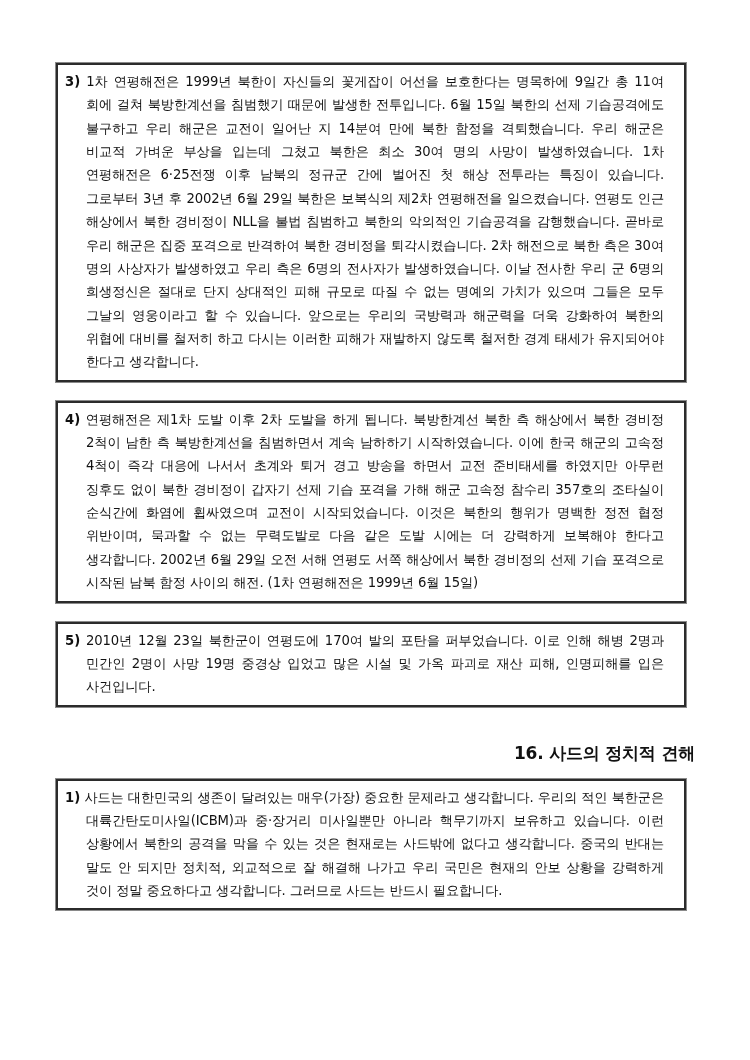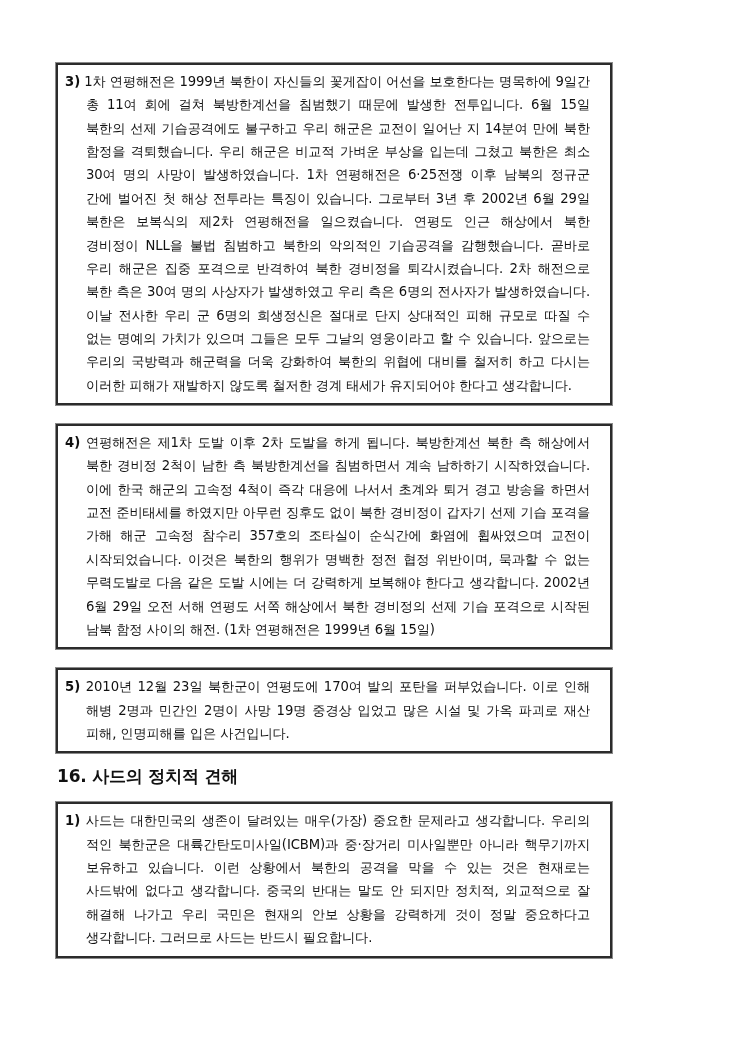--- a/index.html
+++ b/index.html
@@ -32,21 +32,21 @@
   }
 
   
   .answer-box {
     border: 1px solid #8a8a8a;
     box-shadow: inset 0 0 0 1px #ffffff;
     outline: 2px solid #2b2b2b;
     outline-offset: -3px;
     background: #ffffff;
     box-sizing: border-box;
-    width: 558px;
+    width: 632px;
     padding: 7px 22px 8px 9px;
     margin-bottom: 17px;
   }
   .answer-box:last-child {
     margin-bottom: 0;
   }
 
   .para {
     display: block;
     font-size: 13.2px;
@@ -68,21 +68,22 @@
   .section-heading {
     font-size: 17px;
     font-weight: 700;
     color: #111111;
     letter-spacing: -0.2px;
     margin: 0;
     padding: 0;
   }
   .heading-wrap {
     margin: 0 0 13px 2px;
-    padding-top: 11px;
+    padding-top: 34px;
+    text-align: right;
   }
 </style>
 </head>
 <body>
 
 <div class="page">
   <div class="content">
 
     <div>
 

